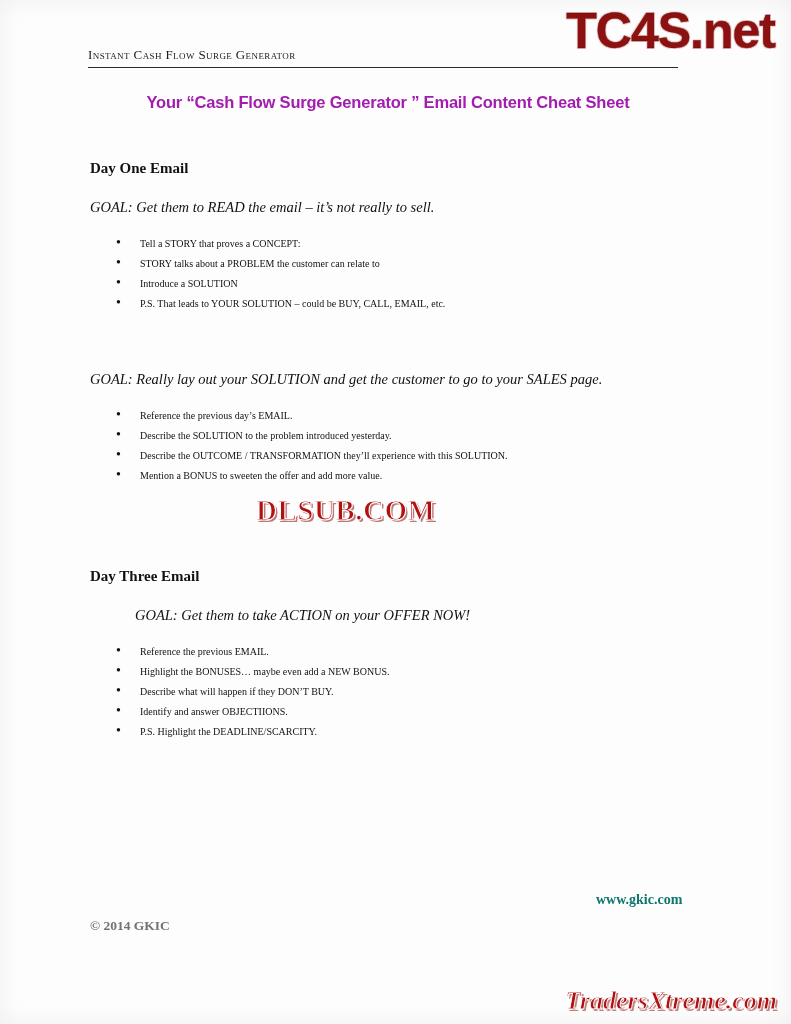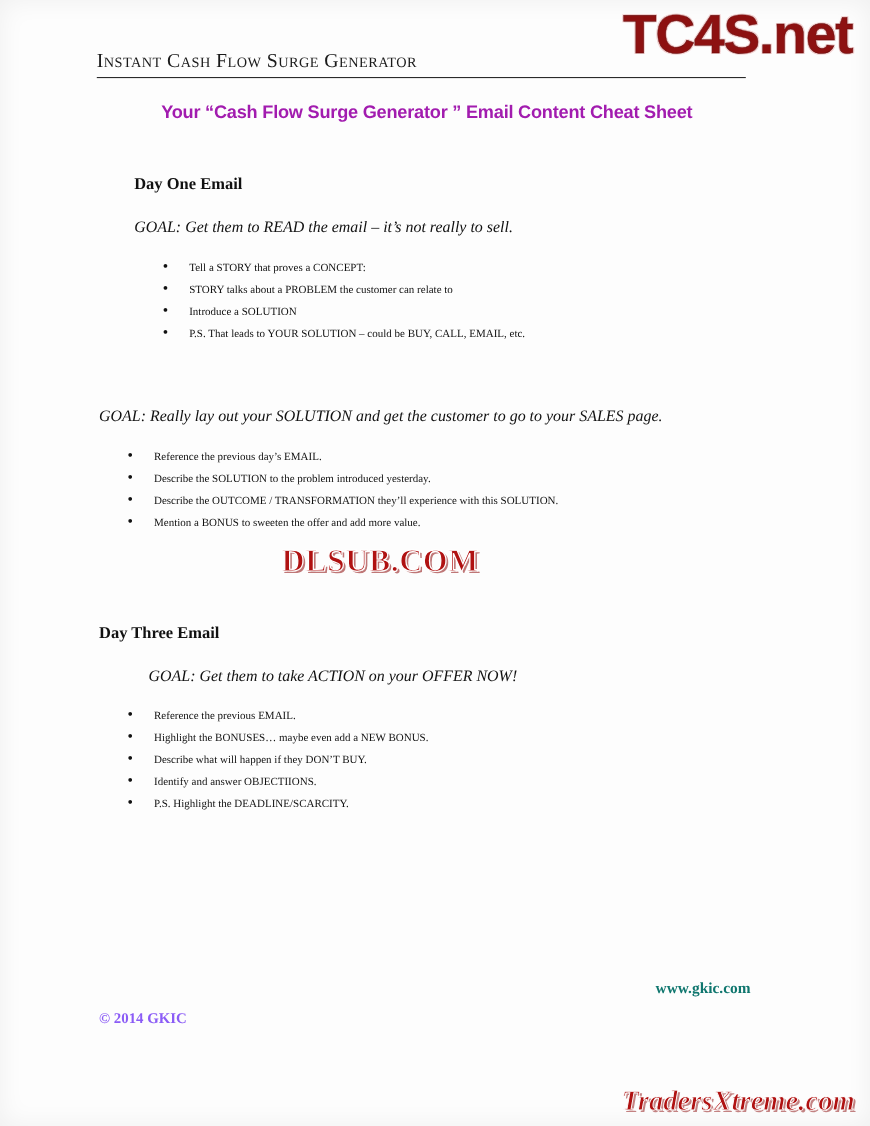--- a/index.html
+++ b/index.html
@@ -47,21 +47,21 @@
 
   .header-line {
     position: absolute;
     left: 88px;
     top: 45px;
     width: 590px;
   }
   .header-title {
     font-family: "Liberation Serif", serif;
     font-variant: small-caps;
-    font-size: 18px;
+    font-size: 13px;
     letter-spacing: 0.4px;
     color: #1a1a1a;
     padding-bottom: 3px;
     display: inline-block;
   }
   .header-rule {
     border-top: 1.3px solid #2a2a2a;
     width: 590px;
     margin-top: 1px;
   }
@@ -120,34 +120,34 @@
   }
   ul.points li::before {
     content: "\2022";
     position: absolute;
     left: 26px;
     top: -1px;
     font-size: 14px;
     color: #111;
   }
 
-  .sec1 { position: absolute; left: 0; top: 0; width: 610px; margin-left: 32px; }
+  .sec1 { position: absolute; left: 0; top: 0; width: 610px; }
   .sec2 { position: absolute; left: 0; top: 189px; width: 610px; }
   .sec3 { position: absolute; left: 0; top: 408px; width: 610px; }
 
   .sec3 .goal { margin-left: 45px; }
 
   .footer-left {
     position: absolute;
     left: 90px;
     top: 918px;
     font-family: "Liberation Serif", serif;
     font-weight: bold;
     font-size: 13.5px;
-    color: #8b5cf6;
+    color: #737373;
   }
   .footer-right {
     position: absolute;
     left: 596px;
     top: 892px;
     font-family: "Liberation Serif", serif;
     font-weight: bold;
     font-size: 14px;
     color: #0f766e;
   }

